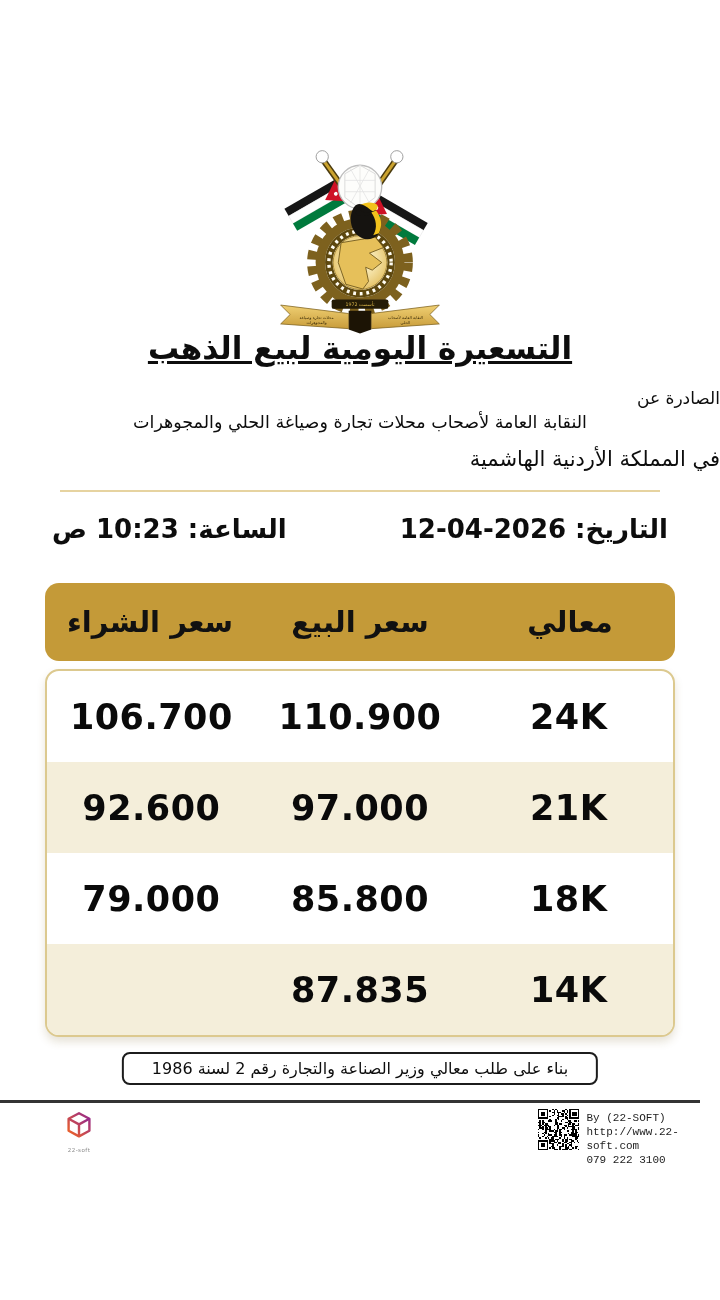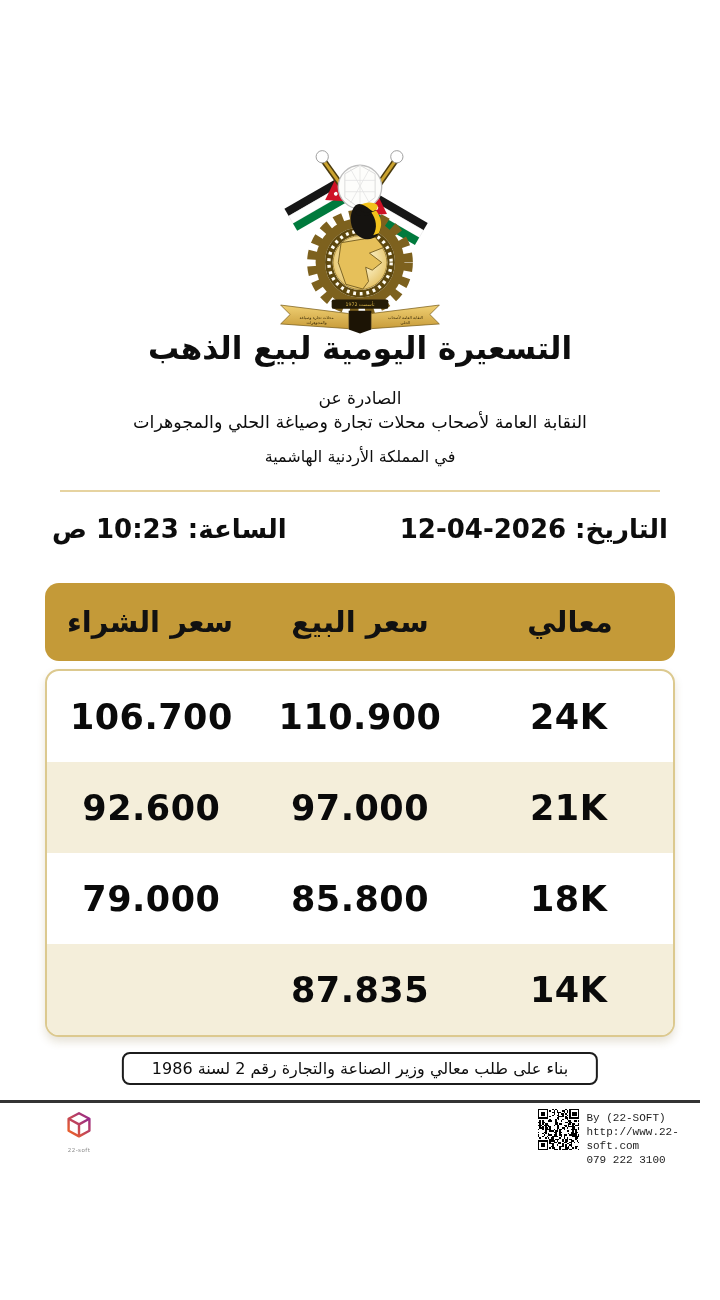--- a/index.html
+++ b/index.html
@@ -4,27 +4,27 @@
 <style>
   html,body{margin:0;padding:0;background:#fff;}
   .page{
     position:relative;width:720px;height:1300px;background:#ffffff;overflow:hidden;
     font-family:"DejaVu Sans","Liberation Sans",sans-serif;color:#0d0d0d;
   }
   
   .emblem{position:absolute;top:142px;left:calc(50% - 85px);width:170px;height:192px;}
   
   .title{position:absolute;top:330px;left:0;width:100%;text-align:center;
-         font-size:31px;font-weight:bold;direction:rtl;}
-  .sub1{position:absolute;top:388px;left:0;width:100%;text-align:center;
+         font-size:31px;font-weight:bold;direction:rtl;text-decoration:underline;}
+  .sub1{position:absolute;top:388px;left:0;width:100%;
         font-size:17px;direction:rtl;}
   .sub2{position:absolute;top:412px;left:0;width:100%;text-align:center;
         font-size:17.5px;direction:rtl;white-space:nowrap;}
-  .sub3{position:absolute;top:447px;left:0;width:100%;text-align:center;
-        font-size:16px;direction:rtl;}
+  .sub3{position:absolute;top:447px;left:0;width:100%;
+        font-size:21px;direction:rtl;}
   .divider{position:absolute;top:490px;left:60px;width:600px;height:2px;
            background:#e6d3a0;}
   
   .datetime{position:absolute;top:514px;left:52px;right:52px;display:flex;
             justify-content:space-between;direction:rtl;font-size:26px;font-weight:bold;}
   .dt-pair{display:flex;gap:9px;align-items:baseline;}
   .dt-value{direction:ltr;unicode-bidi:embed;}
   .dt-value.rtl{direction:rtl;text-align:right;}
   
   .price-table{position:absolute;top:583px;left:45px;width:630px;}

